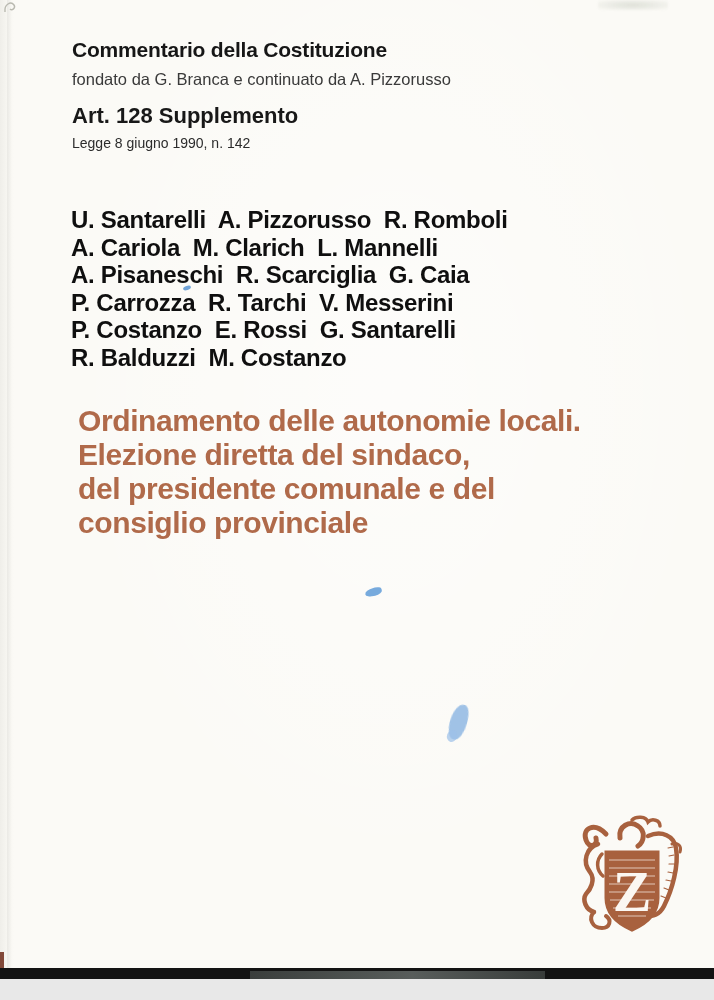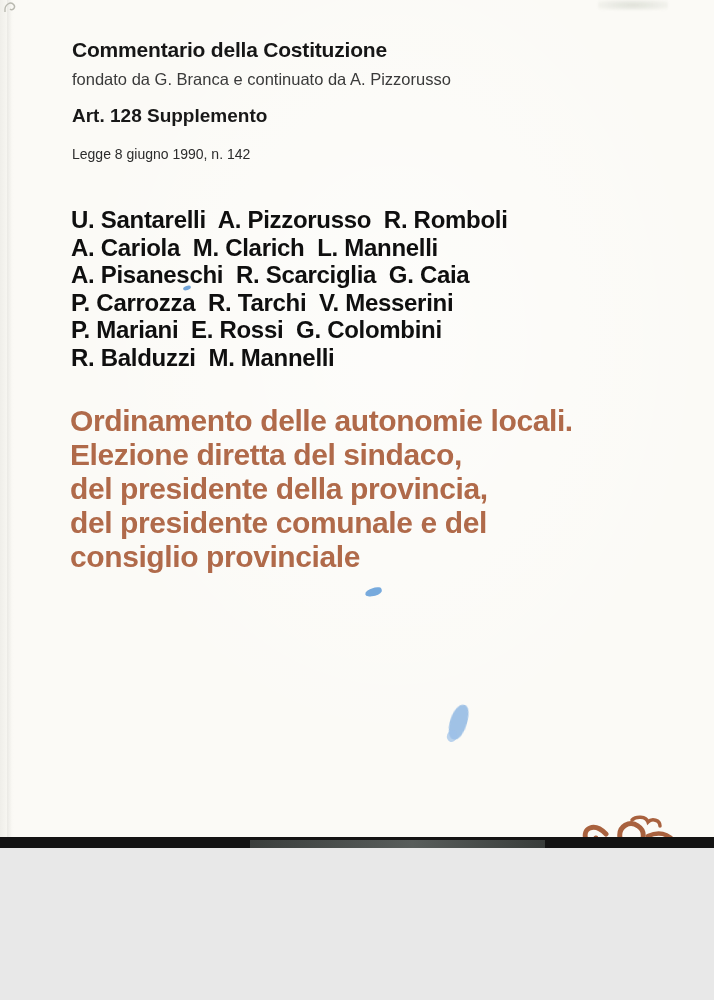--- a/index.html
+++ b/index.html
@@ -1,40 +1,40 @@
 <!DOCTYPE html>
 <html style="--title-color: #b06a4a; --logo-color: #a8613e;"><head>
 <meta charset="utf-8">
 <style>
   html, body { margin: 0; padding: 0; background: #e8e8e8; }
   .page {
     position: relative;
-    width: 714px; height: 848px;
+    width: 714px; height: 979px;
     margin: 0 auto;
     background:
       radial-gradient(ellipse at 55% 40%, rgba(255,255,255,0.5), rgba(0,0,0,0) 60%),
       linear-gradient(90deg, #efeee9 0px, #f6f5f0 6px, #fbfaf6 14px, #fbfaf6 100%);
     overflow: hidden;
     font-family: "Liberation Sans", "DejaVu Sans", sans-serif;
   }
 
   
   .series        { position: absolute; left: 72px; top: 38px; color: #161616; }
   .series-title  { font-size: 21px; font-weight: bold; letter-spacing: -0.2px; line-height: 24px; }
   .series-sub    { font-size: 16.5px; color: #3a3a3a; margin-top: 8px; line-height: 19px; }
 
   .article       { position: absolute; left: 72px; top: 104px; color: #181818; }
-  .article-head  { font-size: 19px; font-weight: bold; line-height: 23px; margin-bottom: 16px; }
+  .article-head  { font-size: 22px; font-weight: bold; line-height: 23px; margin-bottom: 5px; }
   .law-line      { font-size: 14px; line-height: 22.5px; color: #2c2c2c; }
 
   .authors       { position: absolute; left: 71px; top: 206px; color: #0f0f0f; }
   .author-line   { font-size: 24px; font-weight: bold; line-height: 27.5px;
                    white-space: pre-wrap; letter-spacing: -0.3px; }
 
-  .book-title    { position: absolute; left: 70px; top: 404px; color: var(--title-color, #b06a4a); }
+  .book-title    { position: absolute; left: 78px; top: 404px; color: var(--title-color, #b06a4a); }
   .title-line    { font-size: 30px; font-weight: bold; line-height: 34px; letter-spacing: -0.4px; }
 
   .publisher     { position: absolute; left: 71px; top: 881px; color: #121212; }
   .pub-line      { font-size: 20px; font-weight: bold; line-height: 29.5px; letter-spacing: 0.2px; }
 
   
   .logo { position: absolute; left: 576px; top: 814px; width: 112px; height: 132px; }
 
   
   .bottom-strip  { position: absolute; left: 0; bottom: 0; width: 714px; height: 11px;
@@ -74,28 +74,27 @@
   <div class="article">
     <div class="article-head">Art. 128 Supplemento</div>
     <div class="law-line">Legge 8 giugno 1990, n. 142</div>
   </div>
 
   <div class="authors">
     <div class="author-line">U. Santarelli  A. Pizzorusso  R. Romboli</div>
     <div class="author-line">A. Cariola  M. Clarich  L. Mannelli</div>
     <div class="author-line">A. Pisaneschi  R. Scarciglia  G. Caia</div>
     <div class="author-line">P. Carrozza  R. Tarchi  V. Messerini</div>
-    <div class="author-line">P. Mariani  E. Rossi  G. Colombini</div>
-    <div class="author-line">R. Balduzzi  M. Mannelli</div>
+    <div class="author-line">P. Costanzo  E. Rossi  G. Santarelli</div>
+    <div class="author-line">R. Balduzzi  M. Costanzo</div>
   </div>
 
   <div class="book-title">
     <div class="title-line">Ordinamento delle autonomie locali.</div>
     <div class="title-line">Elezione diretta del sindaco,</div>
-    <div class="title-line">del presidente della provincia,</div>
     <div class="title-line">del presidente comunale e del</div>
     <div class="title-line">consiglio provinciale</div>
   </div>
 
 
   <div class="logo">
     <svg width="112" height="132" viewBox="0 0 112 132">
       <g stroke="var(--logo-color, #a8613e)" fill="none" stroke-linecap="round">
 
         <path d="M30,20 C18,8 6,14 10,26 C13,35 22,32 20,24" stroke-width="5"></path>

